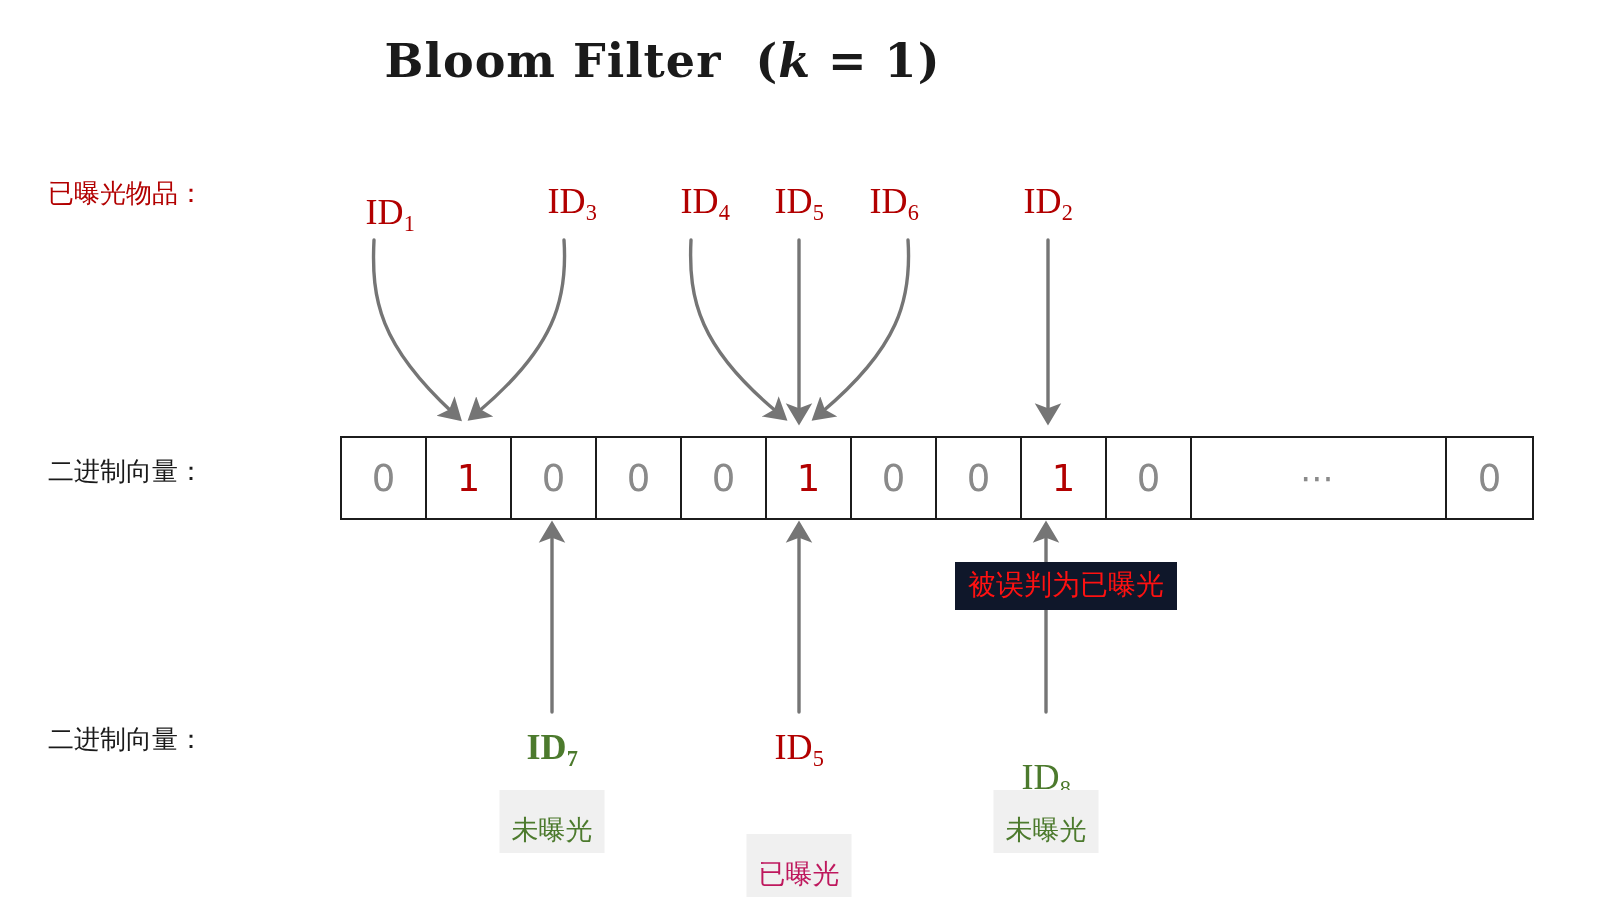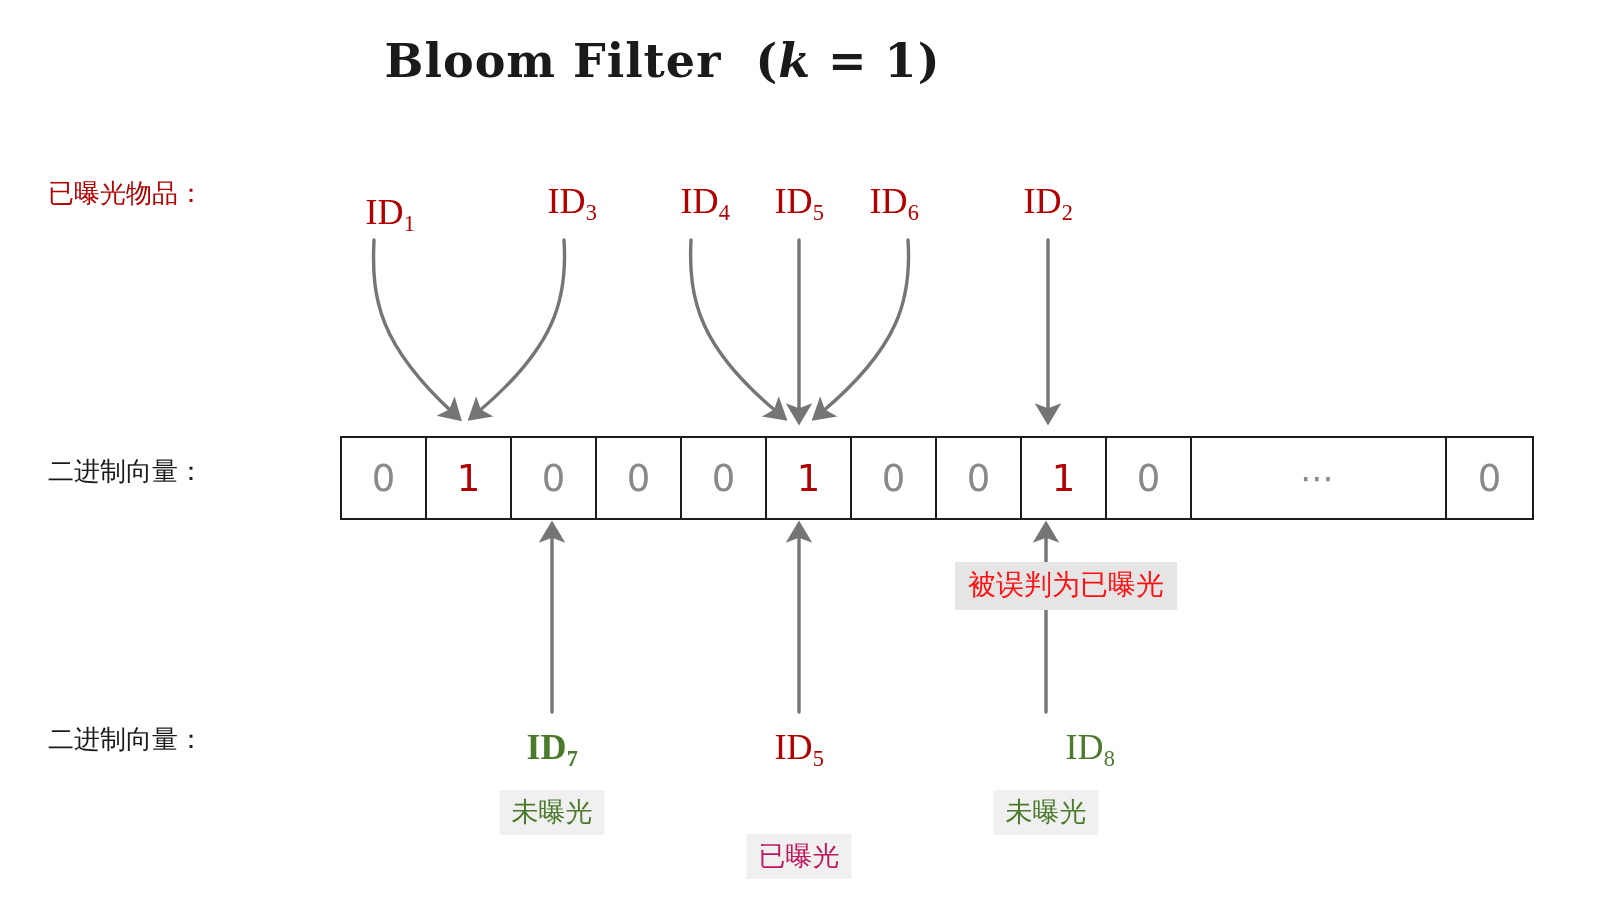--- a/index.html
+++ b/index.html
@@ -117,31 +117,31 @@
     height: 897px;
     pointer-events: none;
   }
 
   
   .badge {
     position: absolute;
     font-family: "DejaVu Sans", "Liberation Sans", sans-serif;
     font-size: 27px;
     line-height: 1;
-    padding: 8px 12px 10px 12px;
+    padding: 26px 12px 10px 12px;
     background: #f0f0f0;
     white-space: nowrap;
     transform: translateX(-50%);
   }
   .badge-green { color: #4c7a2d; }
   .badge-red   { color: #be185d; margin-top: 44px; }
   #badge-false-positive {
     font-size: 28px;
     color: #ff1111;
-    background: #e5e5e5;
+    background: #0f172a;
     padding: 9px 13px 11px 13px;
   }
 </style>
 </head>
 <body>
 
 <div id="title"><span>Bloom Filter  (</span><span class="kvar">k</span><span> = 1)</span></div>
 
 <div class="row-label" id="label-exposed">已曝光物品：</div>
 <div class="row-label" id="label-vector">二进制向量：</div>
@@ -192,17 +192,17 @@
   <div class="cell one" style="width:85px">1</div>
   <div class="cell zero" style="width:85px">0</div>
   <div class="cell dots" style="width:255px">⋯</div>
   <div class="cell zero" style="width:85px">0</div>
 </div>
 
 <div class="badge" id="badge-false-positive" style="left:1066px; top:562px;">被误判为已曝光</div>
 
 <div class="id-token id-green" style="left:552px;  top:729px;font-weight:bold;"><span>ID</span><sub>7</sub></div>
 <div class="id-token id-red" style="left:799px;  top:729px;"><span>ID</span><sub>5</sub></div>
-<div class="id-token id-green" style="left:1046px; top:729px;margin-left:44px;"><span>ID</span><sub>8</sub></div>
+<div class="id-token id-green" style="left:1046px; top:759px;"><span>ID</span><sub>8</sub></div>
 
 <div class="badge badge-green" style="left:552px;  top:790px;">未曝光</div>
 <div class="badge badge-red" style="left:799px;  top:790px;">已曝光</div>
 <div class="badge badge-green" style="left:1046px; top:790px;">未曝光</div>
 
 </body></html>

